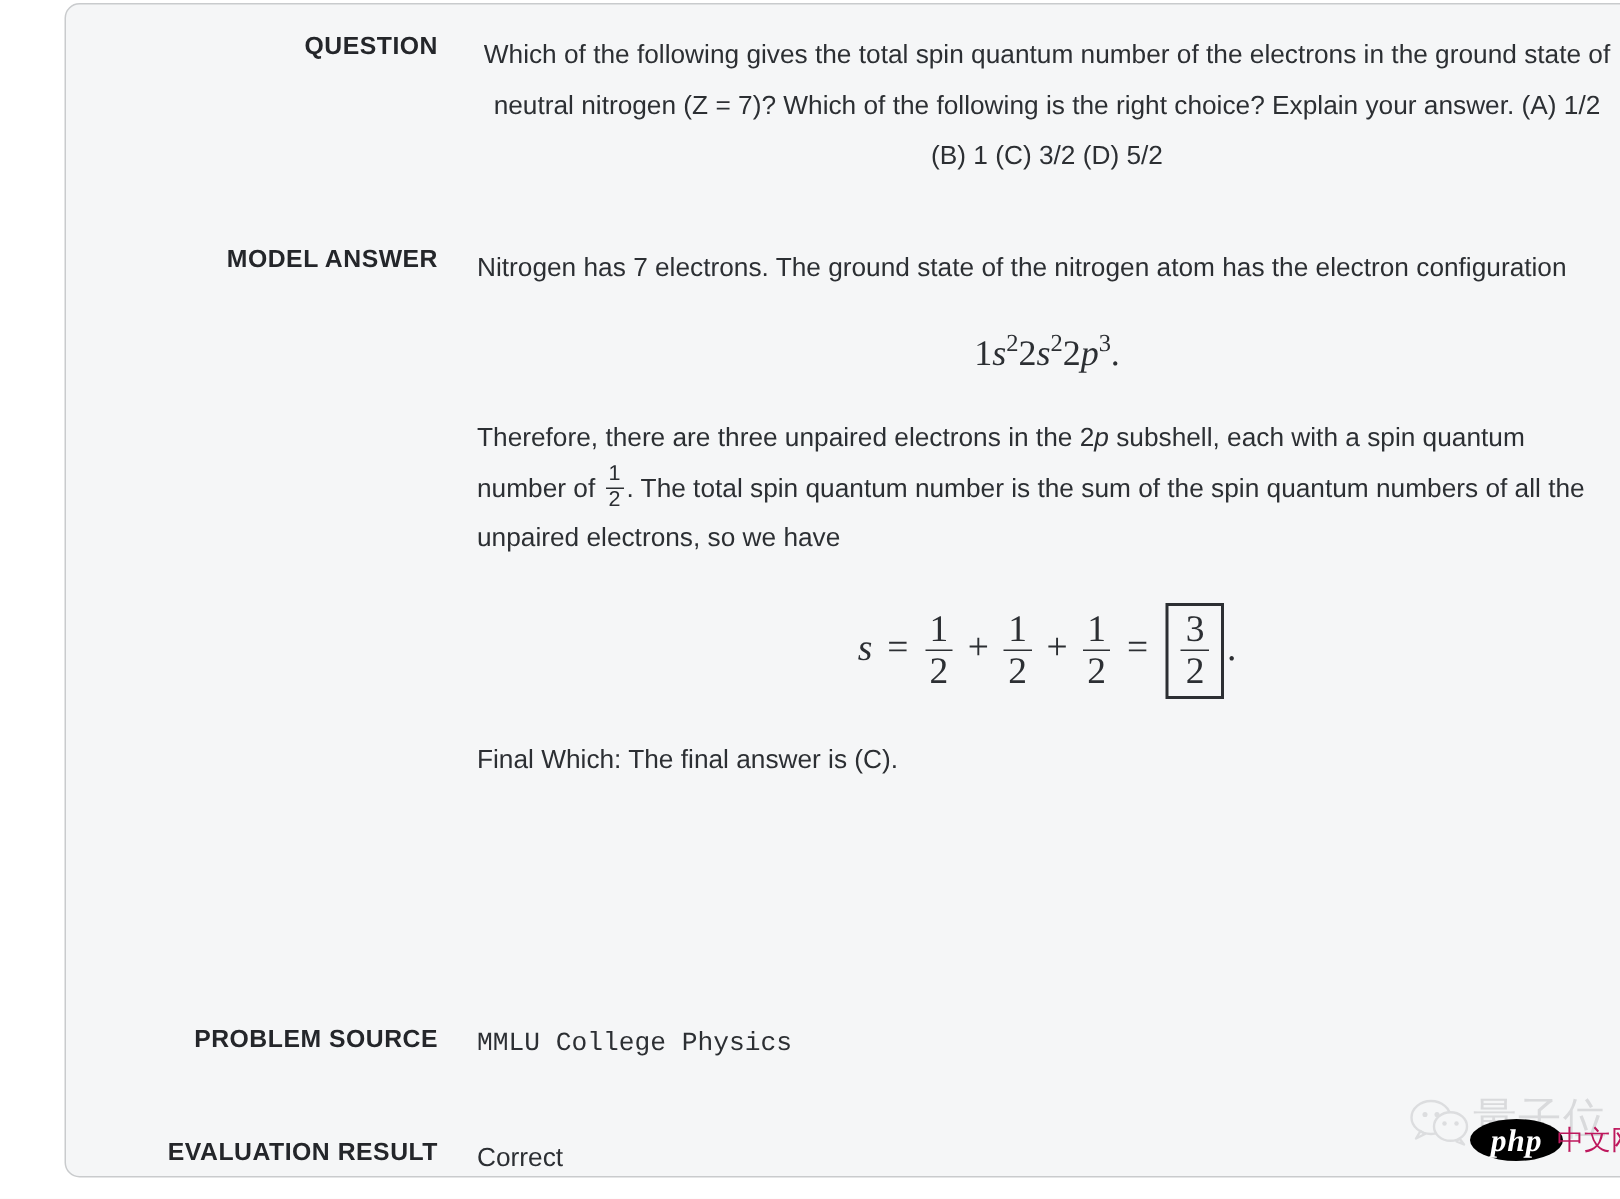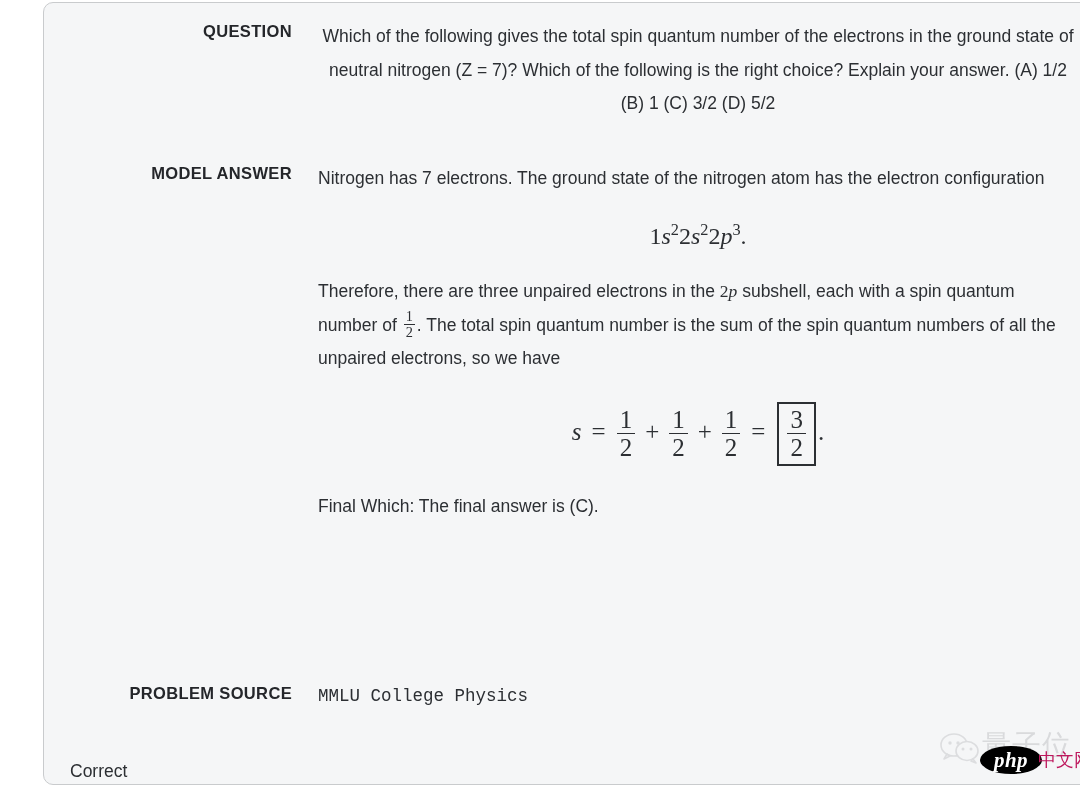--- a/index.html
+++ b/index.html
@@ -63,21 +63,21 @@
   .row-source { position: absolute; left: 0; top: 681px; width: 100%; }
   .row-source .value { font-size: 17.5px; line-height: 24px; padding-top: 0px; font-family: Liberation Mono, monospace; }
 
   .row-eval { position: absolute; left: 0; top: 756px; width: 100%; }
   .row-eval .value { font-size: 17.5px; line-height: 24px; padding-top: 0px; }
 
   .para { margin: 0; }
 
   
   .math {
-    font-family: Liberation Serif, serif;
+    font-family: Liberation Sans, sans-serif;
     color: #2c2f33;
   }
   .mi { font-style: italic; }
   .mn { font-style: normal; }
   sup.exp {
     font-size: 0.68em;
     vertical-align: super;
     line-height: 0;
     font-style: normal;
   }
@@ -210,20 +210,21 @@
     </div>
   </div>
 
 
   <div class="row row-source">
     <div class="label">PROBLEM SOURCE</div>
     <div class="value">MMLU College Physics</div>
   </div>
 
   <div class="row row-eval">
+    <div class="label">EVALUATION RESULT</div>
     <div class="value">Correct</div>
   </div>
 
   <div class="watermark">
     <span class="wm-wechat">
       <svg width="40" height="32" viewBox="0 0 40 32" fill="none">
         <ellipse cx="14" cy="13" rx="13" ry="11" fill="none" stroke="#dcdddf" stroke-width="1.6"></ellipse>
         <path d="M7 22 L4 27 L10 24 Z" fill="none" stroke="#dcdddf" stroke-width="1.6" stroke-linejoin="round"></path>
         <circle cx="10" cy="11" r="1.7" fill="#dcdddf"></circle>
         <circle cx="18" cy="11" r="1.7" fill="#dcdddf"></circle>

